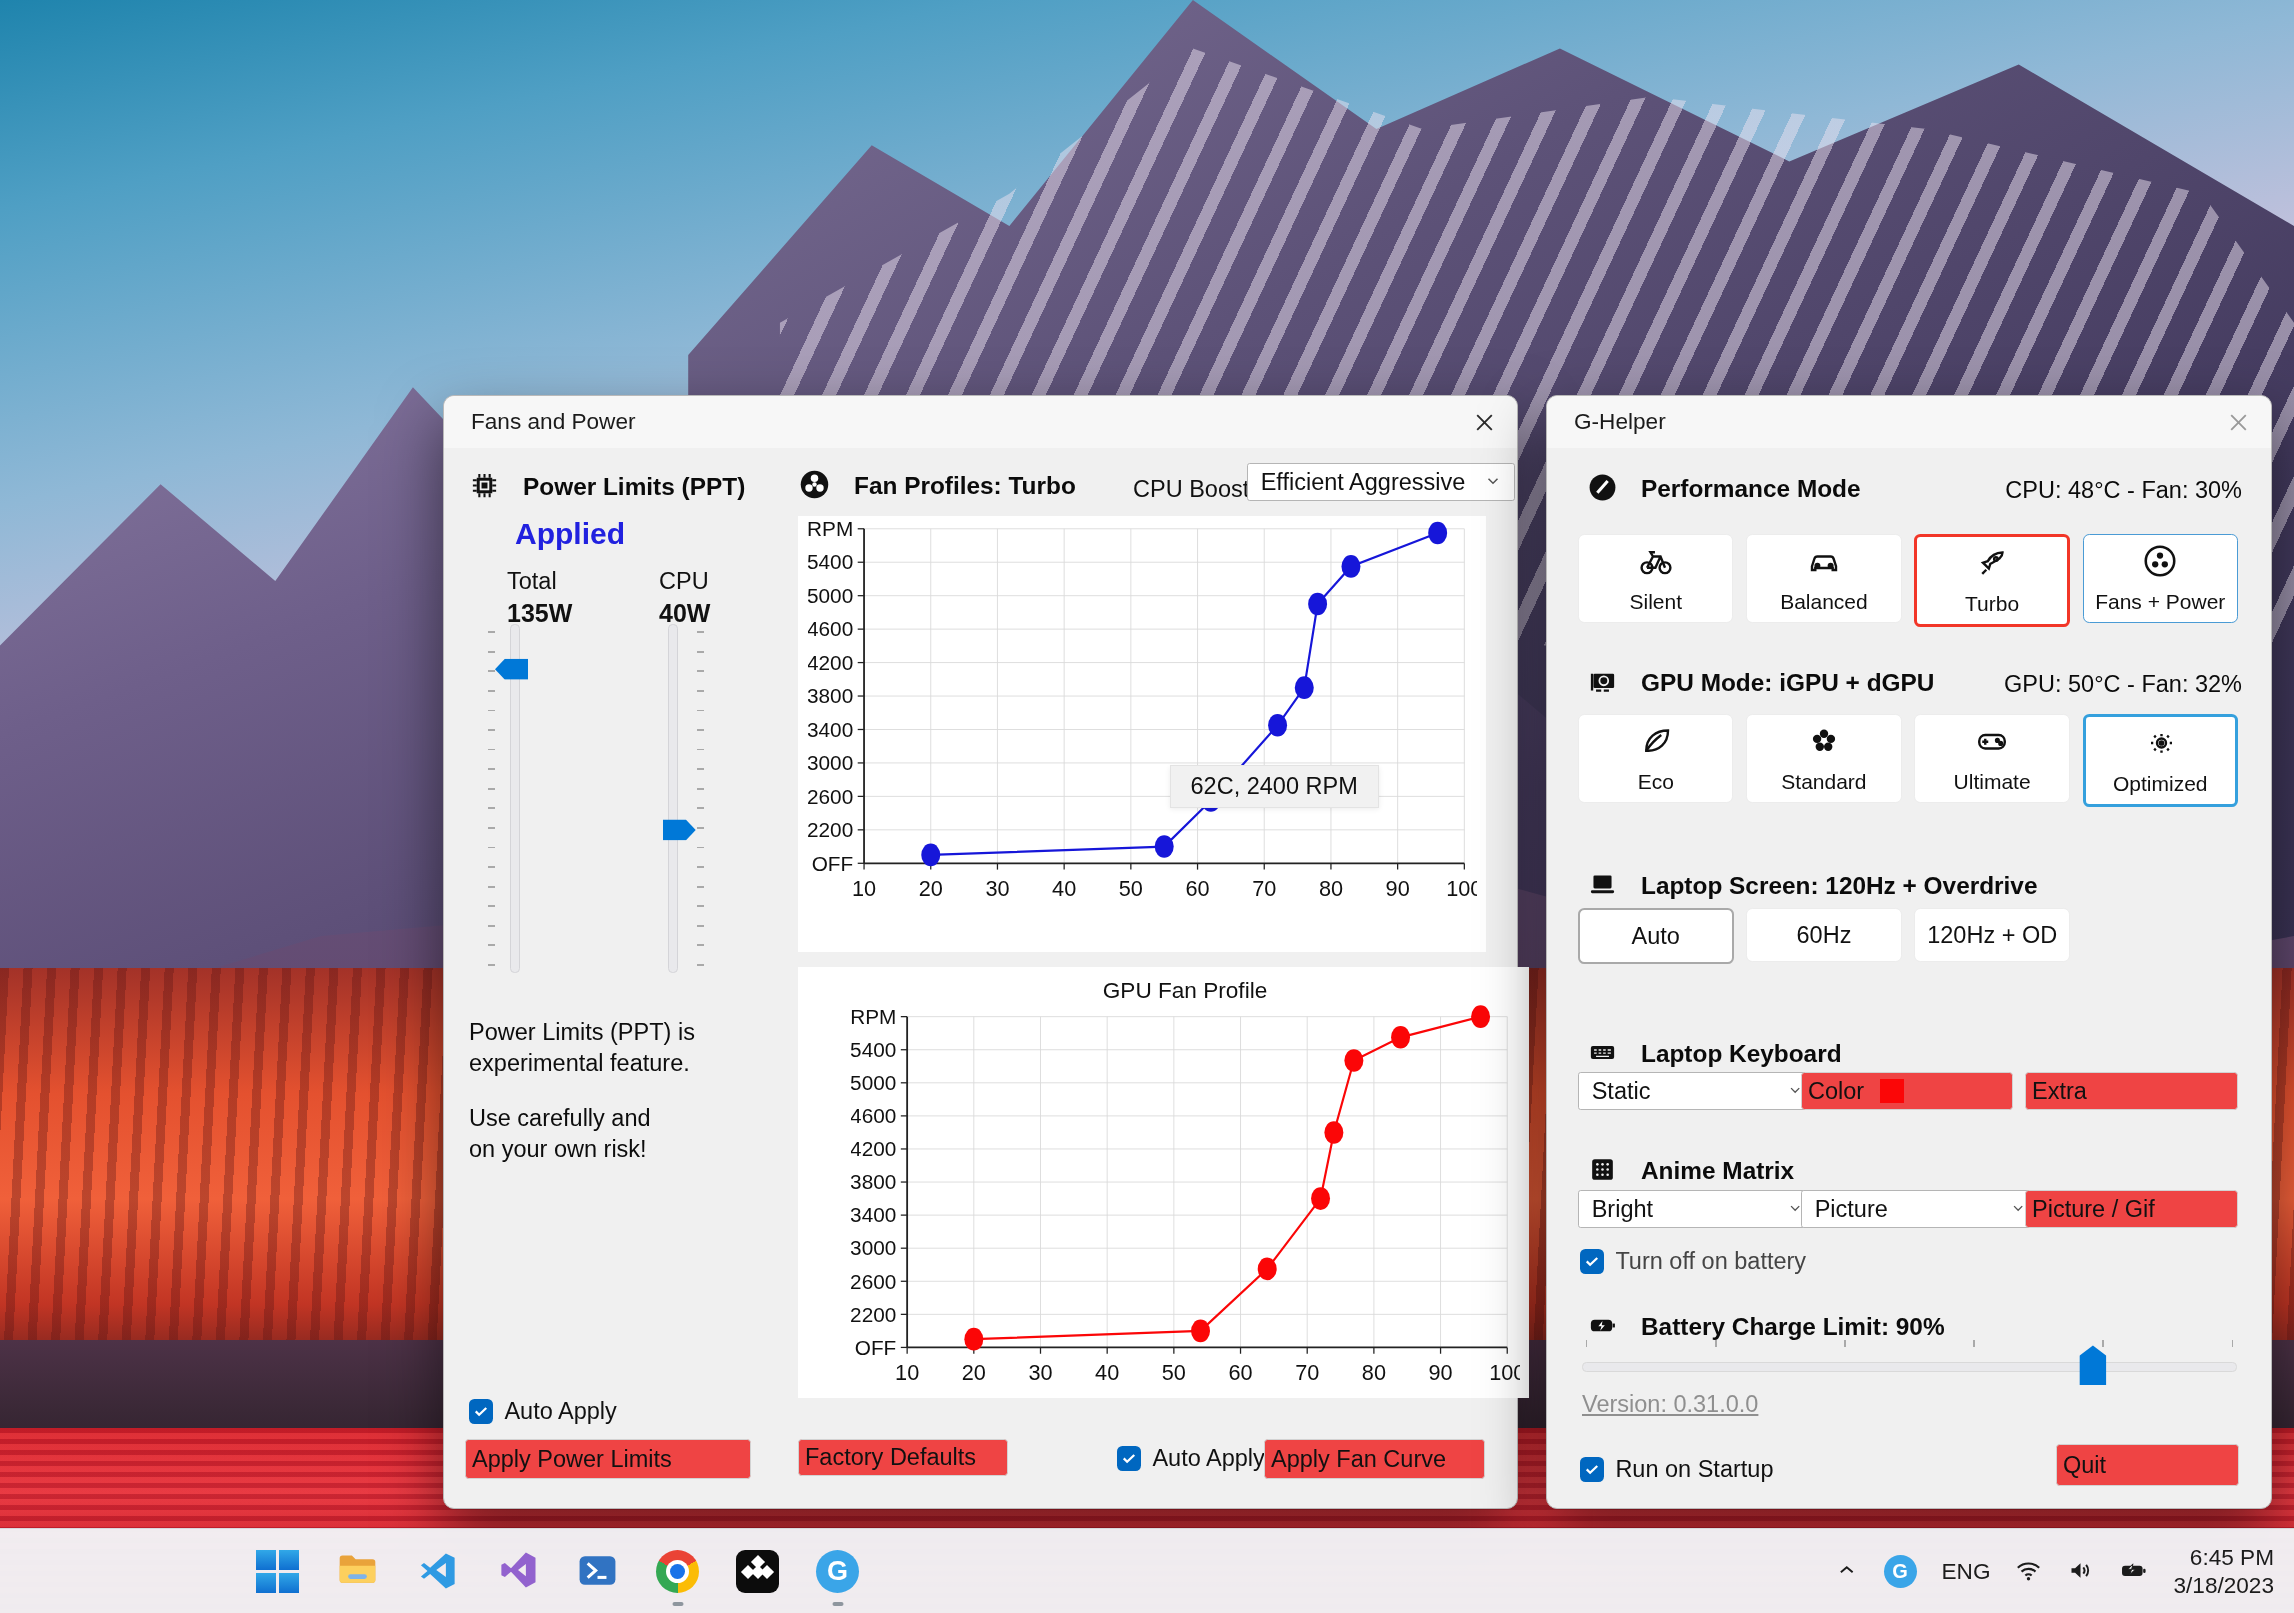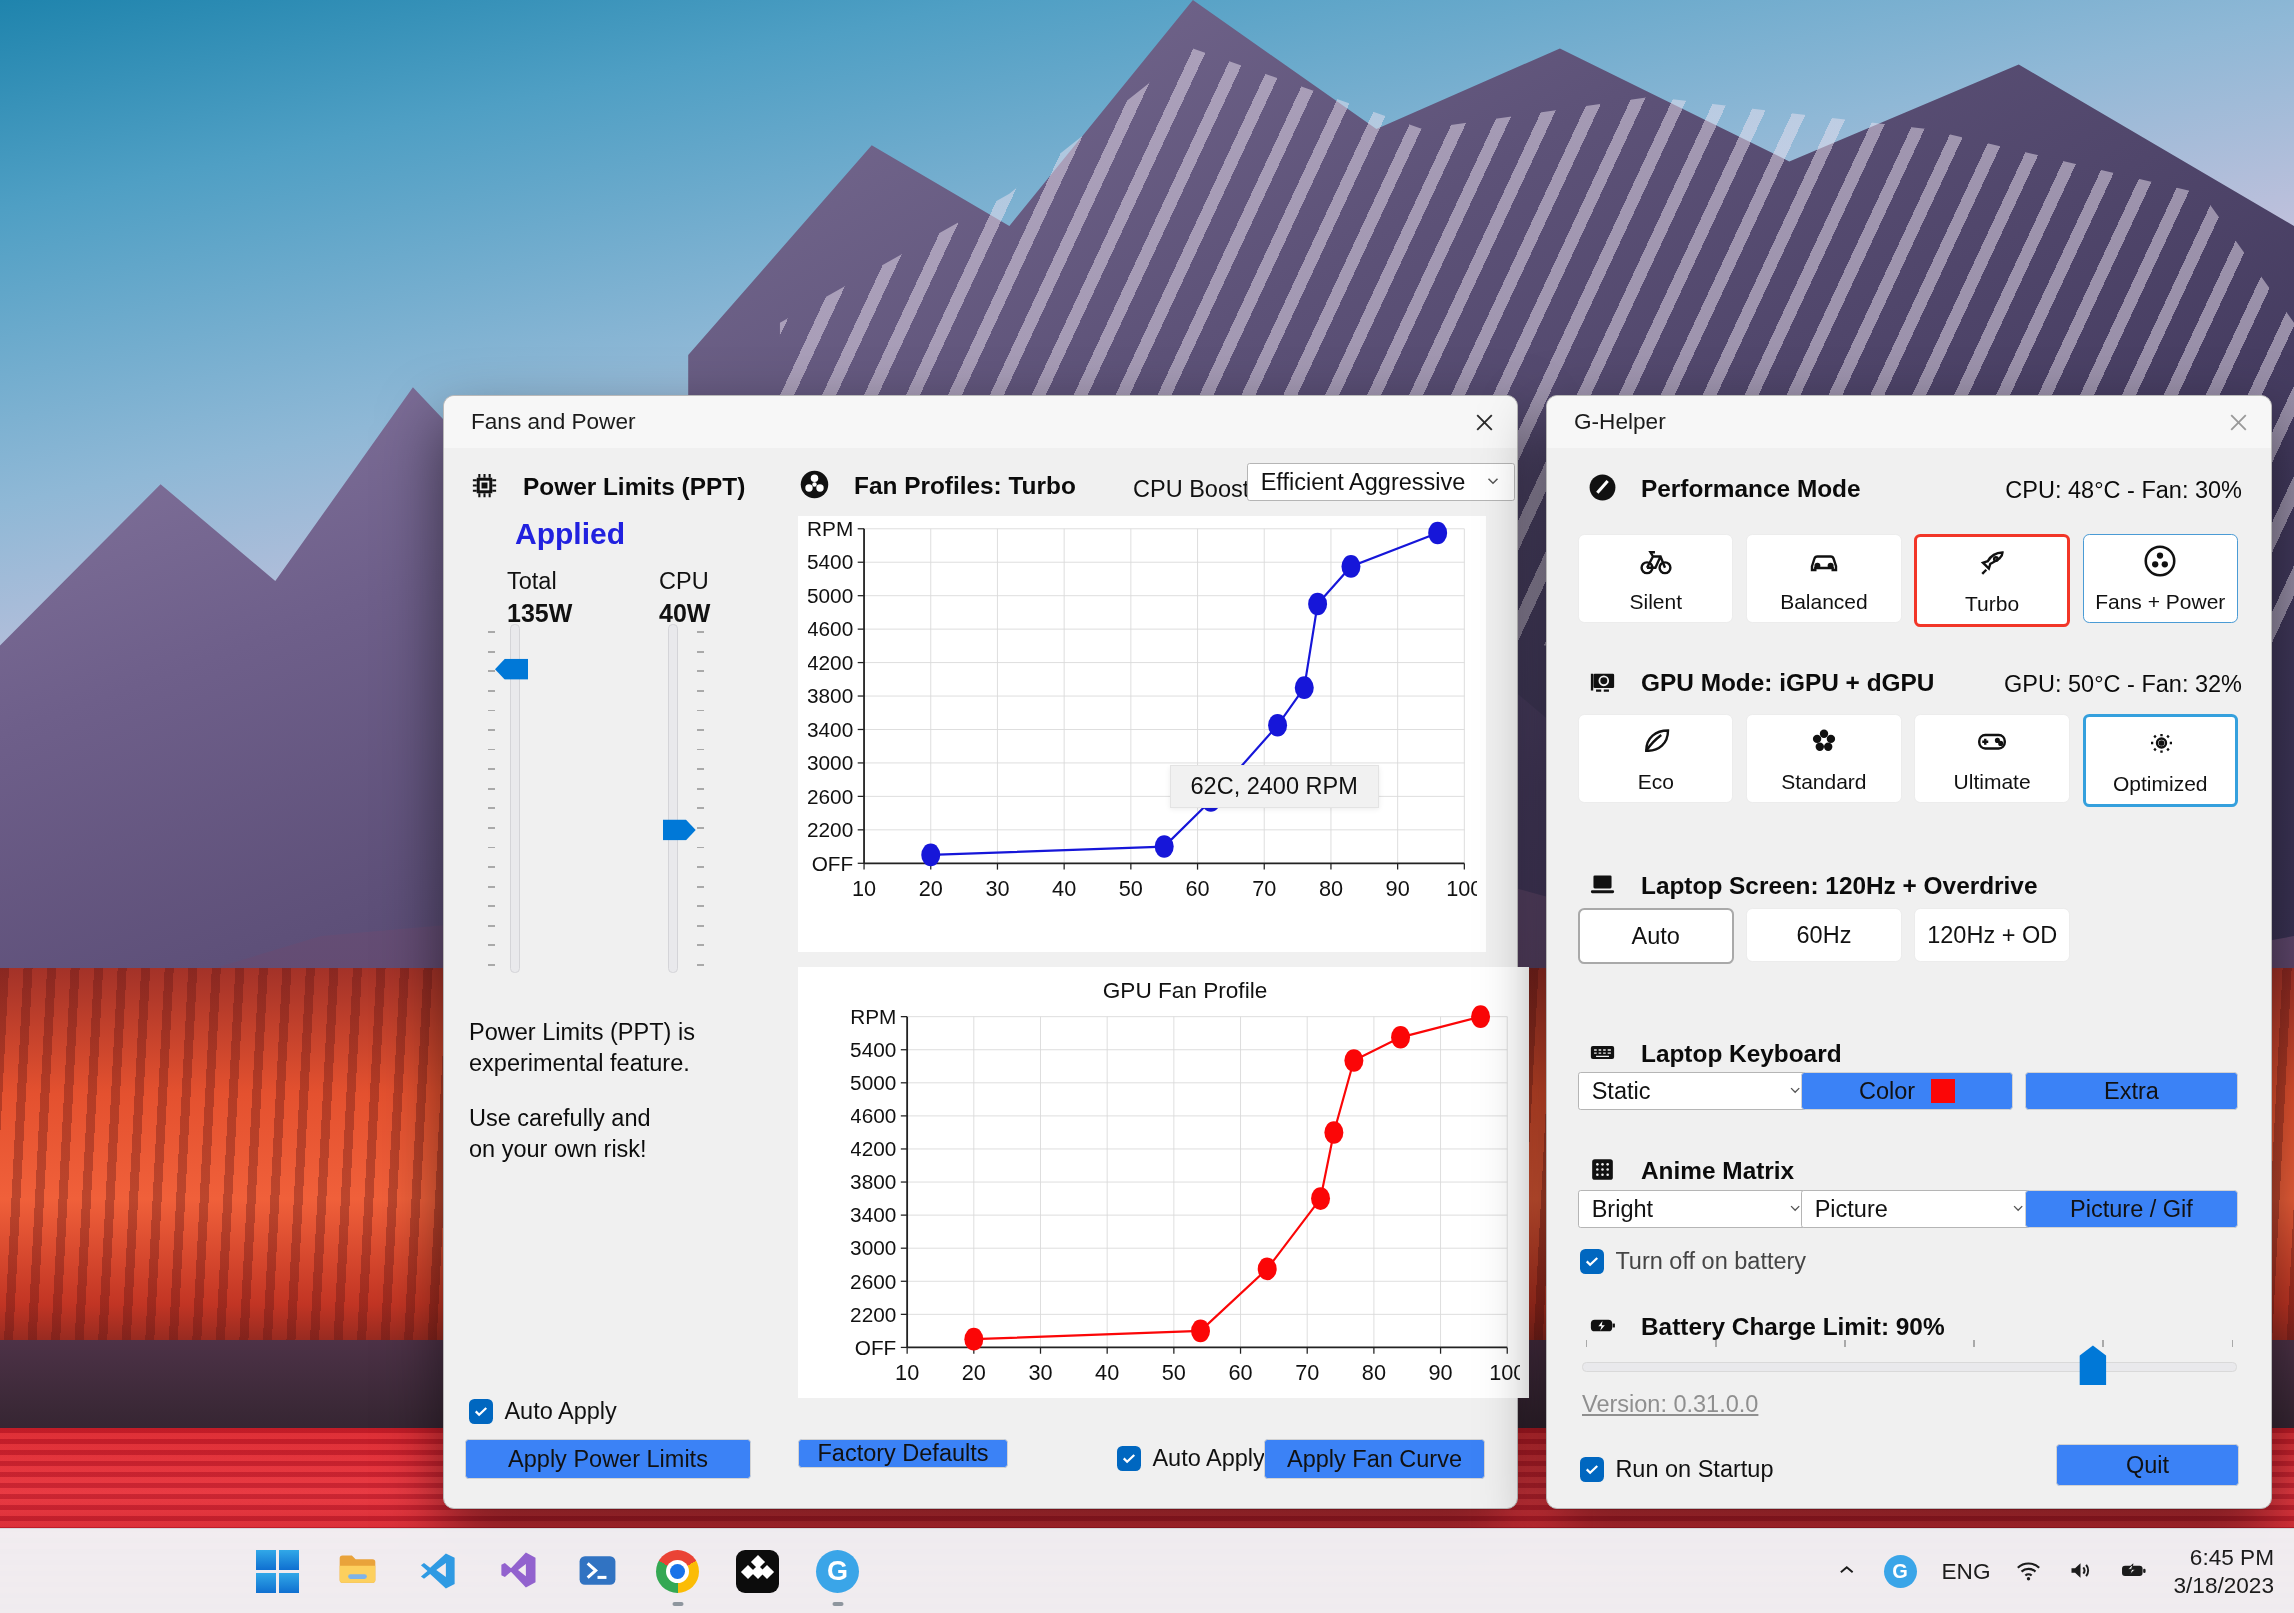--- a/index.html
+++ b/index.html
@@ -35,22 +35,22 @@
   .window{position:absolute;background:#f0f0f0;border:0.9px solid #b9b9b9;border-radius:11px;
           box-shadow:0 27px 63px rgba(0,0,0,.5);}
   .titlebar{position:absolute;left:0;top:0;right:0;height:52px;background:#f7f7f7;
             border-radius:11px 11px 0 0;display:flex;align-items:center;padding-left:27px;
             font-size:22.6px;color:#1b1b1b;}
   .close-btn{position:absolute;top:6.3px;right:11px;width:43px;height:43px;display:flex;
              align-items:center;justify-content:center;background:none;border:none;cursor:pointer;}
   .sec-head{position:absolute;display:flex;align-items:center;gap:23px;}
   .sec-head .txt{font-size:24.4px;font-weight:bold;color:#0b0b0b;}
   .sec-status{position:absolute;right:29px;font-size:23.5px;color:#0b0b0b;}
-  .btn{background:#3b82f6;border:0.9px solid #d2d2d2;border-radius:3.6px;font-size:23.5px;
-       font-family:inherit;color:#111;display:flex;align-items:center;justify-content:center;cursor:pointer;}
+  .btn{background:#ef4444;border:0.9px solid #d2d2d2;border-radius:3.6px;font-size:23.5px;
+       font-family:inherit;color:#111;display:flex;align-items:center;cursor:pointer;}
   .dd{position:absolute;background:#fff;border:0.9px solid #b5b5b5;border-radius:2.7px;
       display:flex;align-items:center;font-size:23.5px;padding:0 12.7px;cursor:pointer;}
   .dd .val{flex:1;text-align:left;}
   .chk-row{position:absolute;display:flex;align-items:center;gap:11px;cursor:pointer;}
   .chk{width:24.4px;height:24.4px;border-radius:5.4px;background:var(--checkbox-blue,#0067c0);
        display:flex;align-items:center;justify-content:center;}
   .chk-row .lbl{font-size:23.5px;}
   
   .fans-win{left:443px;top:395px;width:1073px;height:1112px;}
   .pl-applied{position:absolute;left:71px;top:121px;font-size:30px;color:var(--applied-blue,#2121df);font-weight:bold;}
@@ -399,21 +399,21 @@
           <ellipse cx="386.6222222222222" cy="361.7" rx="10.5" ry="12.5" fill="#fb0607"></ellipse>
           <ellipse cx="460.4" cy="293.075" rx="10.5" ry="12.5" fill="#fb0607"></ellipse>
           <ellipse cx="519.4222222222222" cy="215.3" rx="10.5" ry="12.5" fill="#fb0607"></ellipse>
           <ellipse cx="534.1777777777778" cy="142.1" rx="10.5" ry="12.5" fill="#fb0607"></ellipse>
           <ellipse cx="556.3111111111111" cy="62.495000000000005" rx="10.5" ry="12.5" fill="#fb0607"></ellipse>
           <ellipse cx="607.9555555555555" cy="36.875" rx="10.5" ry="12.5" fill="#fb0607"></ellipse>
           <ellipse cx="696.4888888888889" cy="14" rx="10.5" ry="12.5" fill="#fb0607"></ellipse>
         </svg>
     </div>
 
-    <button class="btn" style="position:absolute;left:354px;top:1043px;width:210px;height:29px;">
+    <button class="btn" style="position:absolute;left:354px;top:1043px;width:210px;height:37px;">
       <span>Factory Defaults</span>
     </button>
     <div class="chk-row" style="left:673px;top:1049px;">
       <span class="chk">
         <svg width="18" height="18" viewBox="0 0 24 24">
             <path d="M5 12.5l4.5 4.5L19 8" stroke="#fff" stroke-width="3" fill="none"></path>
           </svg>
       </span>
       <span class="lbl">Auto Apply</span>
     </div>

